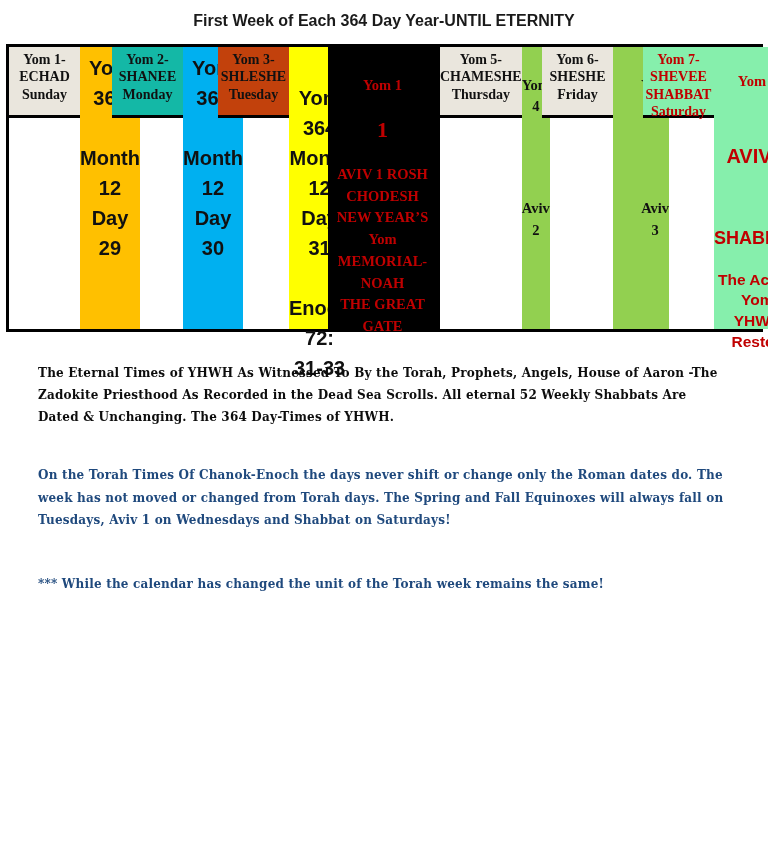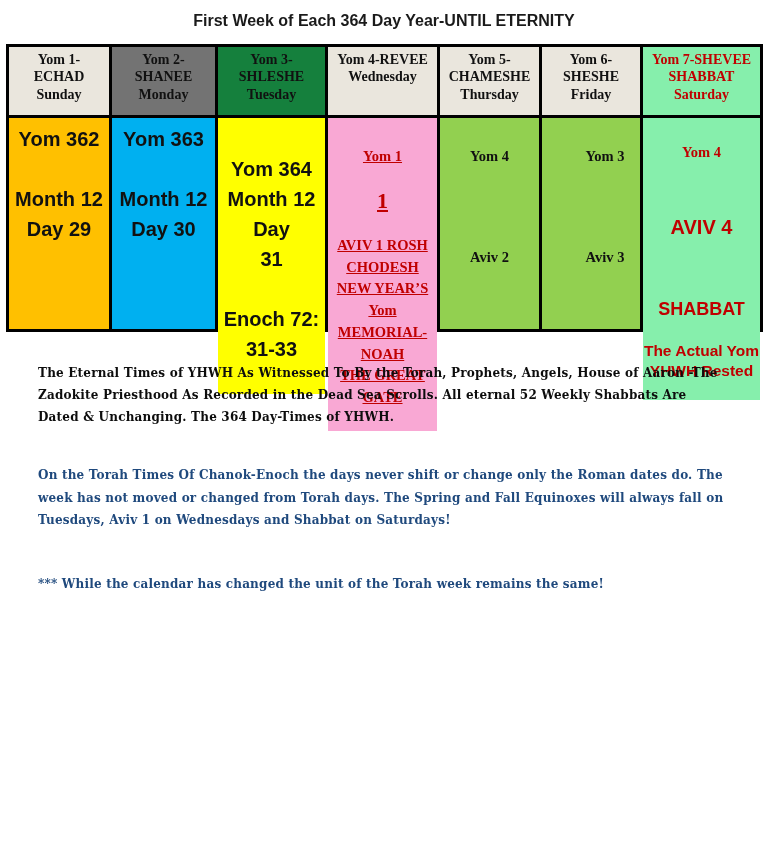--- a/index.html
+++ b/index.html
@@ -16,21 +16,21 @@
   }
   
   .cal-table{
     display:flex;align-items:stretch;
     margin:10px 5px 0 6px;
     border:3px solid #000;
     height:288px;box-sizing:border-box;
     background:#fff;
   }
   .col{
-    display:flex;flex-direction:column;
+    display:flex;flex-direction:row;
     border-right:3px solid #000;box-sizing:border-box;
     flex:0 0 auto;
   }
   .col:last-child{border-right:none;flex:1 1 auto;}
   .w0{width:103px}.w1{width:106px}.w2{width:110px}.w3{width:112px}
   .w4{width:102px}.w5{width:101px}.w6{width:112px}
   .hdr{
     height:71px;box-sizing:border-box;flex:0 0 71px;
     border-bottom:3px solid #000;
     padding-top:4px;text-align:center;
@@ -78,46 +78,44 @@
     <div class="hdr" style="background: rgb(234, 230, 221);">Yom 1-
 ECHAD
 Sunday</div>
     <div class="cell sansb" style="background: rgb(255, 192, 0);">Yom 362
 
 Month 12
 Day 29</div>
   </div>
 
   <div class="col w1">
-    <div class="hdr" style="background: #737373;">Yom 2-
+    <div class="hdr" style="background: #14b8a6;">Yom 2-
 SHANEE
 Monday</div>
     <div class="cell sansb" style="background: rgb(0, 176, 240);">Yom 363
 
 Month 12
 Day 30</div>
   </div>
 
   <div class="col w2">
-    <div class="hdr" style="background: #15803d;">Yom 3-
+    <div class="hdr" style="background: #c2410c;">Yom 3-
 SHLESHE
 Tuesday</div>
     <div class="cell sansb" style="background: rgb(255, 255, 0);">
       <div>Yom 364
 Month 12 Day
 31</div>
       <div>Enoch 72:
 31-33</div>
     </div>
   </div>
 
   <div class="col w3">
-    <div class="hdr" style="background: rgb(234, 230, 221);">Yom 4-REVEE
-Wednesday</div>
-    <div class="cell serifb red" style="background: #f9a8d4; text-decoration: underline;">
+    <div class="cell serifb red" style="background: #000000;">
       <div>Yom 1</div>
       <div class="big-one">1</div>
       <div>AVIV 1 ROSH
 CHODESH
 NEW YEAR’S
 Yom
 MEMORIAL-
 NOAH
 THE GREAT
 GATE</div>

